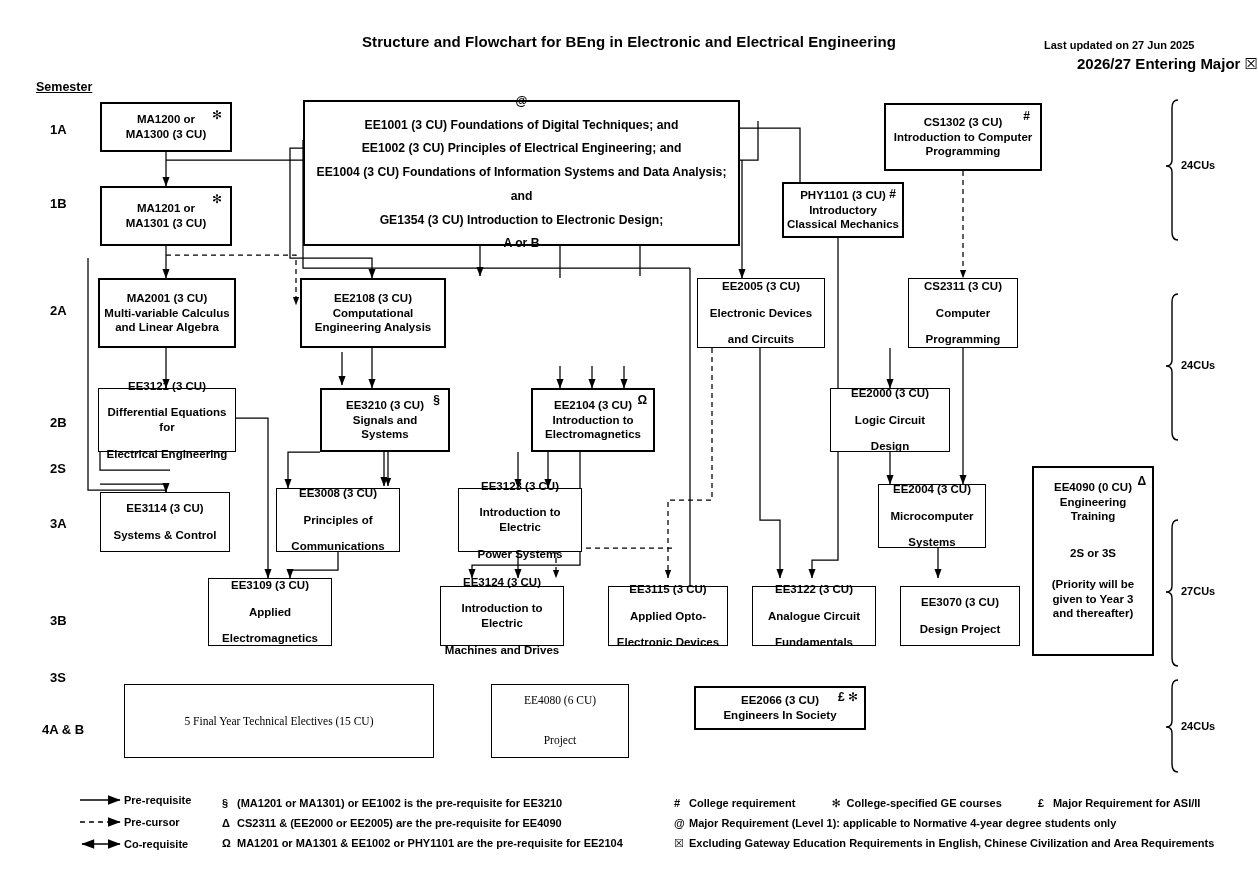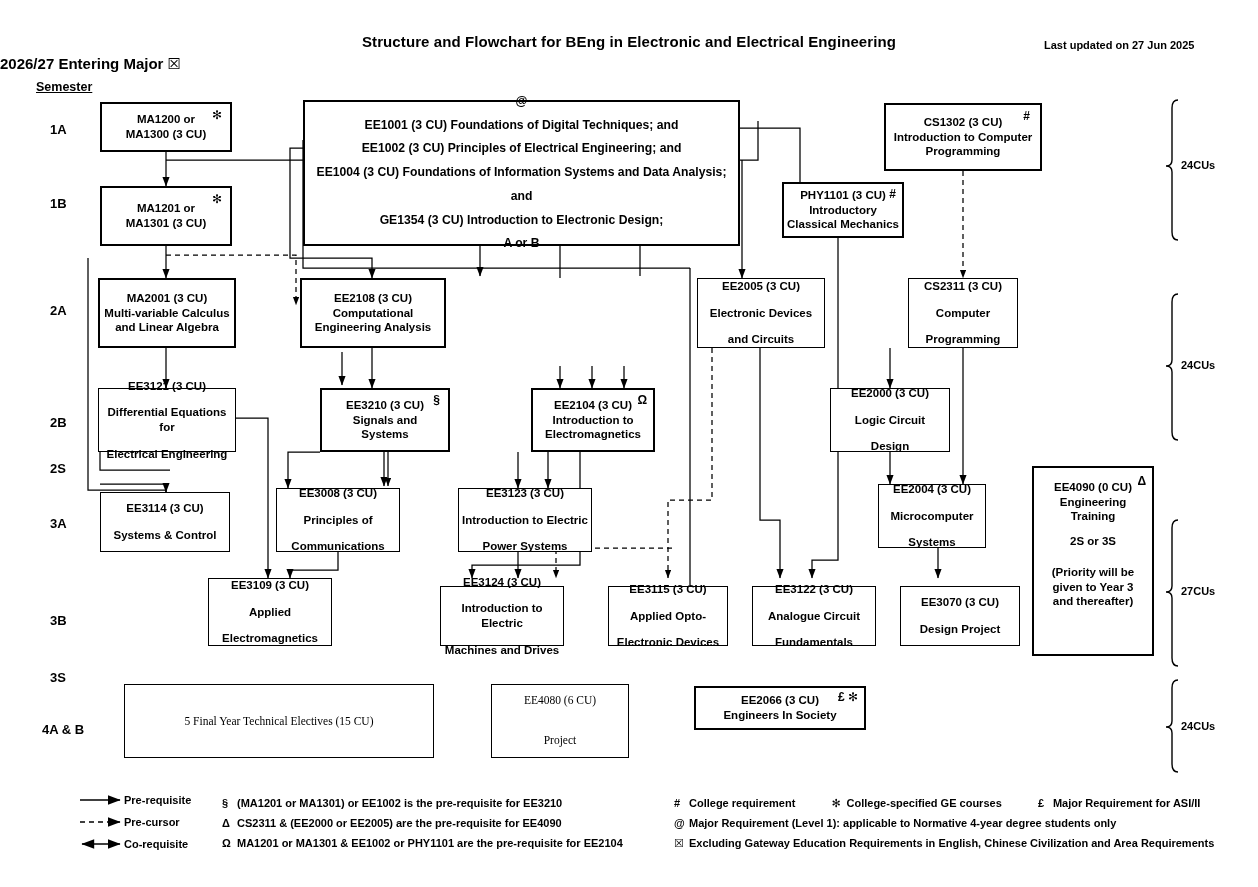--- a/index.html
+++ b/index.html
@@ -2,21 +2,21 @@
 <html><head>
 <meta charset="utf-8">
 <style>
   html,body{margin:0;padding:0;background:#fff;}
   body{width:1258px;height:887px;position:relative;overflow:hidden;
        font-family:"Liberation Sans","DejaVu Sans",sans-serif;color:#000;}
   #stage{position:absolute;left:0;top:0;width:1258px;height:887px;}
   svg.wires{position:absolute;left:0;top:0;width:1258px;height:887px;pointer-events:none;}
   .title{position:absolute;left:0;top:33px;width:1258px;text-align:center;
          font-size:15px;font-weight:bold;letter-spacing:.1px;}
-  .title2{position:absolute;left:0;top:55px;width:1258px;text-align:left;
+  .title2{position:absolute;left:0;top:55px;width:1258px;text-align:right;
           font-size:15px;font-weight:bold;}
   .updated{position:absolute;left:1044px;top:39px;font-size:11px;font-weight:bold;}
   .semhdr{position:absolute;left:36px;top:80px;font-size:12.5px;font-weight:bold;
           text-decoration:underline;}
   .semlbl{position:absolute;font-size:13px;font-weight:bold;text-align:left;}
   .box{position:absolute;box-sizing:border-box;border:1px solid #000;background:#fff;
        display:flex;flex-direction:column;align-items:center;justify-content:center;
        text-align:center;font-size:11.5px;font-weight:bold;line-height:1.28;z-index:5;}
   .box.thick{border:2.2px solid #000;}
   .box.thin{border:1.3px solid #000;gap:12px;}
@@ -231,38 +231,38 @@
     <span class="ln">EE3114 (3 CU)</span>
     <span class="ln">Systems &amp; Control</span>
   </div>
 
   <div class="box thin" style="left:276px;top:488px;width:124px;height:64px">
     <span class="ln">EE3008 (3 CU)</span>
     <span class="ln">Principles of</span>
     <span class="ln">Communications</span>
   </div>
 
-  <div class="box thin" style="left:458px;top:488px;width:134px;height:64px">
+  <div class="box thin" style="left:458px;top:488px;width:124px;height:64px">
     <span class="ln">EE3123 (3 CU)</span>
     <span class="ln">Introduction to Electric</span>
     <span class="ln">Power Systems</span>
   </div>
 
   <div class="box thin" style="left:878px;top:484px;width:108px;height:64px">
     <span class="ln">EE2004 (3 CU)</span>
     <span class="ln">Microcomputer</span>
     <span class="ln">Systems</span>
   </div>
 
   <div class="box thick" style="left:1032px;top:466px;width:122px;height:190px;justify-content:flex-start;padding-top:12px">
     <span class="sup" style="right:6px;top:6px">Δ</span>
     <span class="ln">EE4090 (0 CU)</span>
     <span class="ln">Engineering</span>
     <span class="ln">Training</span>
-    <span class="ln" style="margin-top:10px">2S or 3S</span>
+    <span class="ln" style="margin-top:22px">2S or 3S</span>
     <span class="ln" style="margin-top:16px">(Priority will be</span>
     <span class="ln">given to Year 3</span>
     <span class="ln">and thereafter)</span>
   </div>
 
   <div class="box thin" style="left:208px;top:578px;width:124px;height:68px">
     <span class="ln">EE3109 (3 CU)</span>
     <span class="ln">Applied</span>
     <span class="ln">Electromagnetics</span>
   </div>

